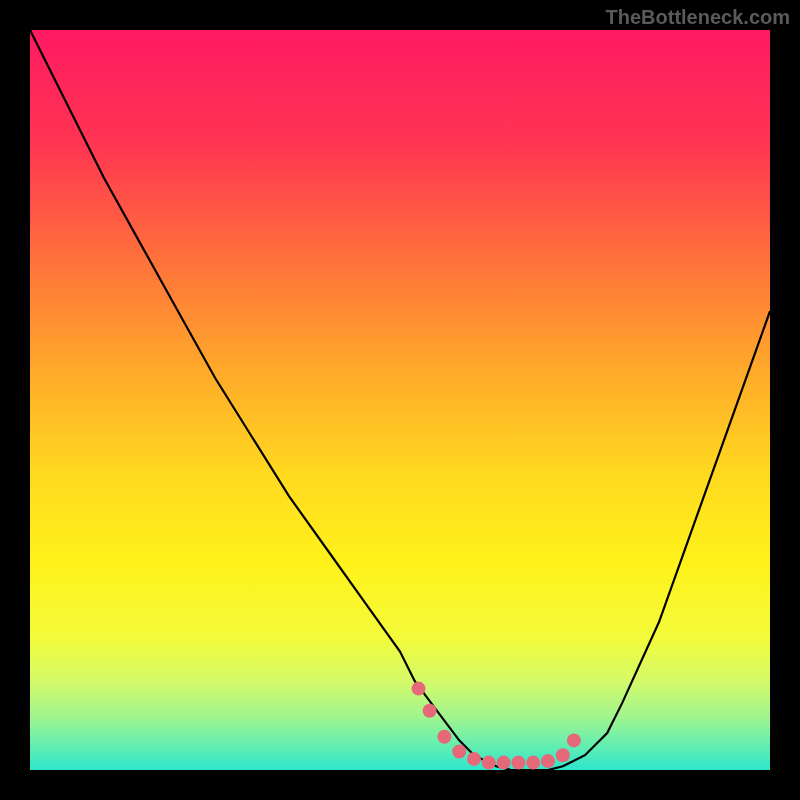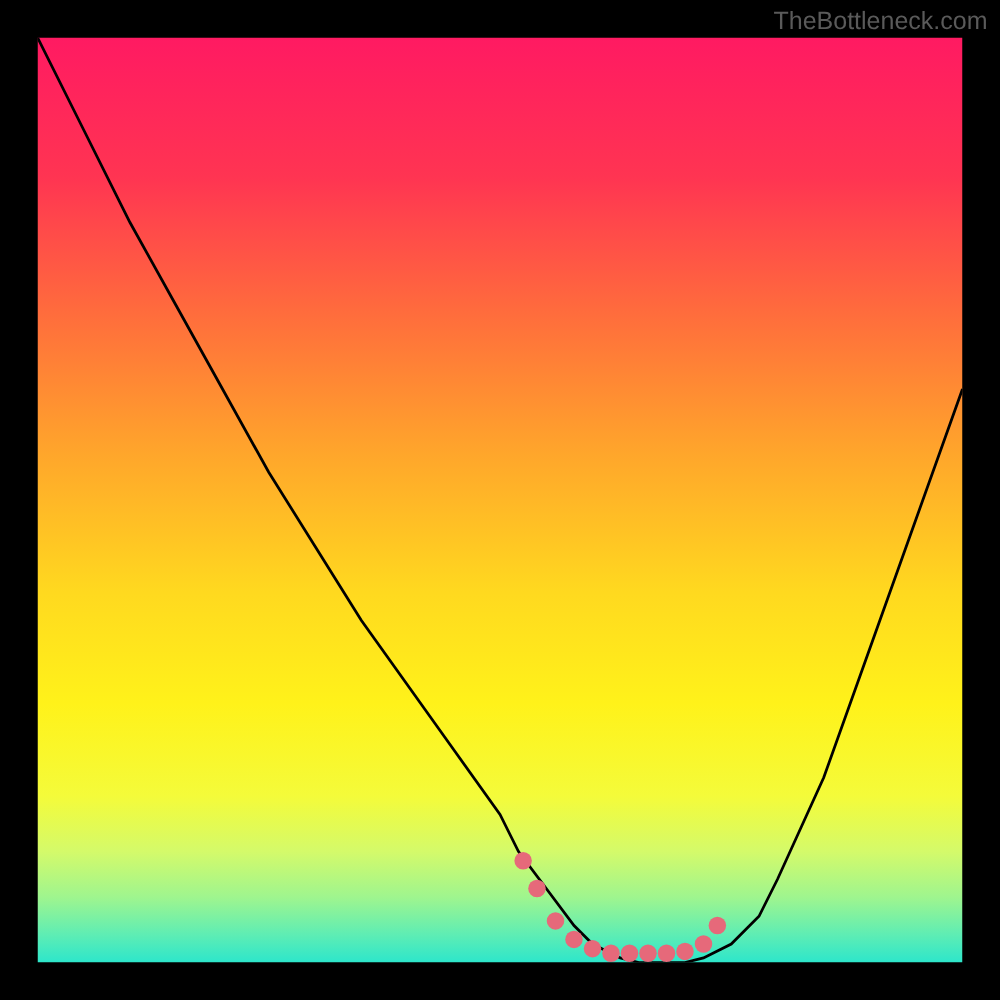--- a/index.html
+++ b/index.html
@@ -10,21 +10,21 @@
     background: #000;
     position: relative;
     font-family: Arial, sans-serif;
   }
   .watermark {
     position: absolute;
     top: 6px;
     right: 10px;
     color: #5a5a5a;
     font-size: 20px;
-    font-weight: normal;
+    font-weight: bold;
     z-index: 10;
   }
   .chart-wrap {
     position: absolute;
     top: 30px;
     left: 30px;
     width: 740px;
     height: 740px;
   }
   svg {

